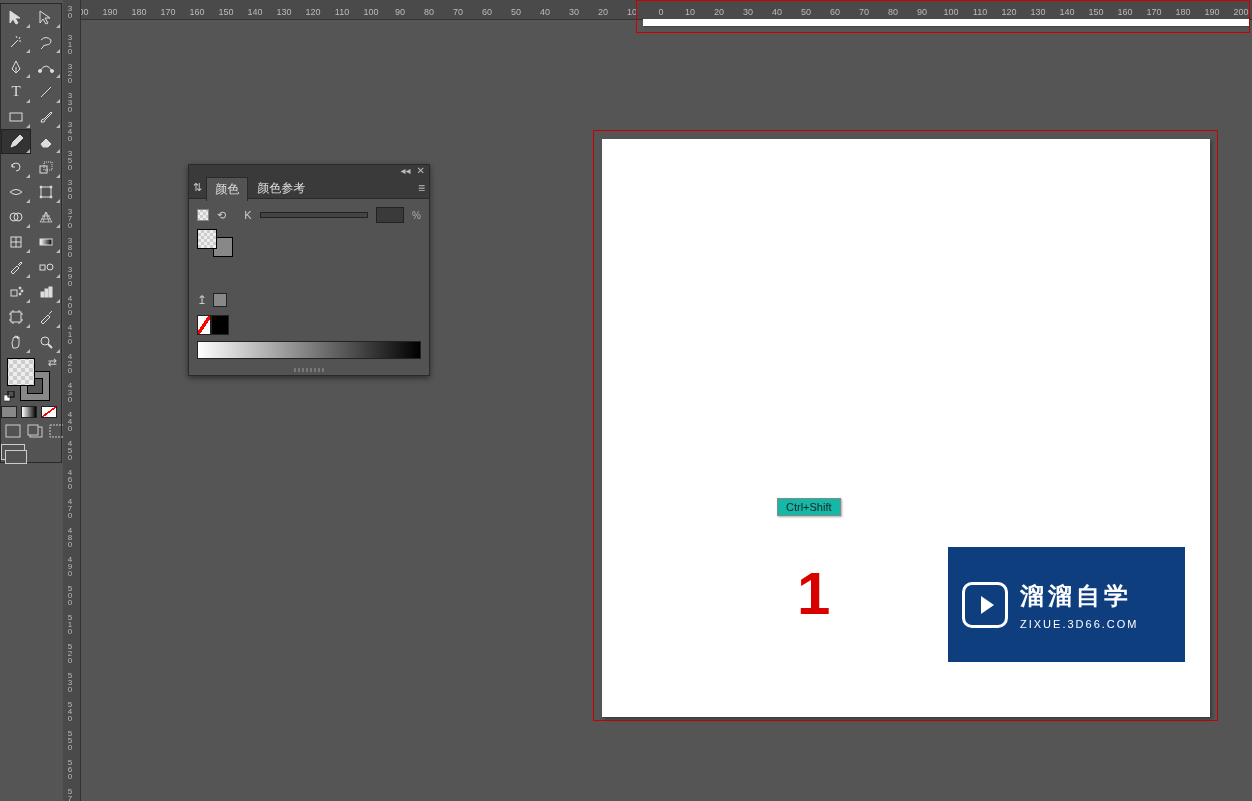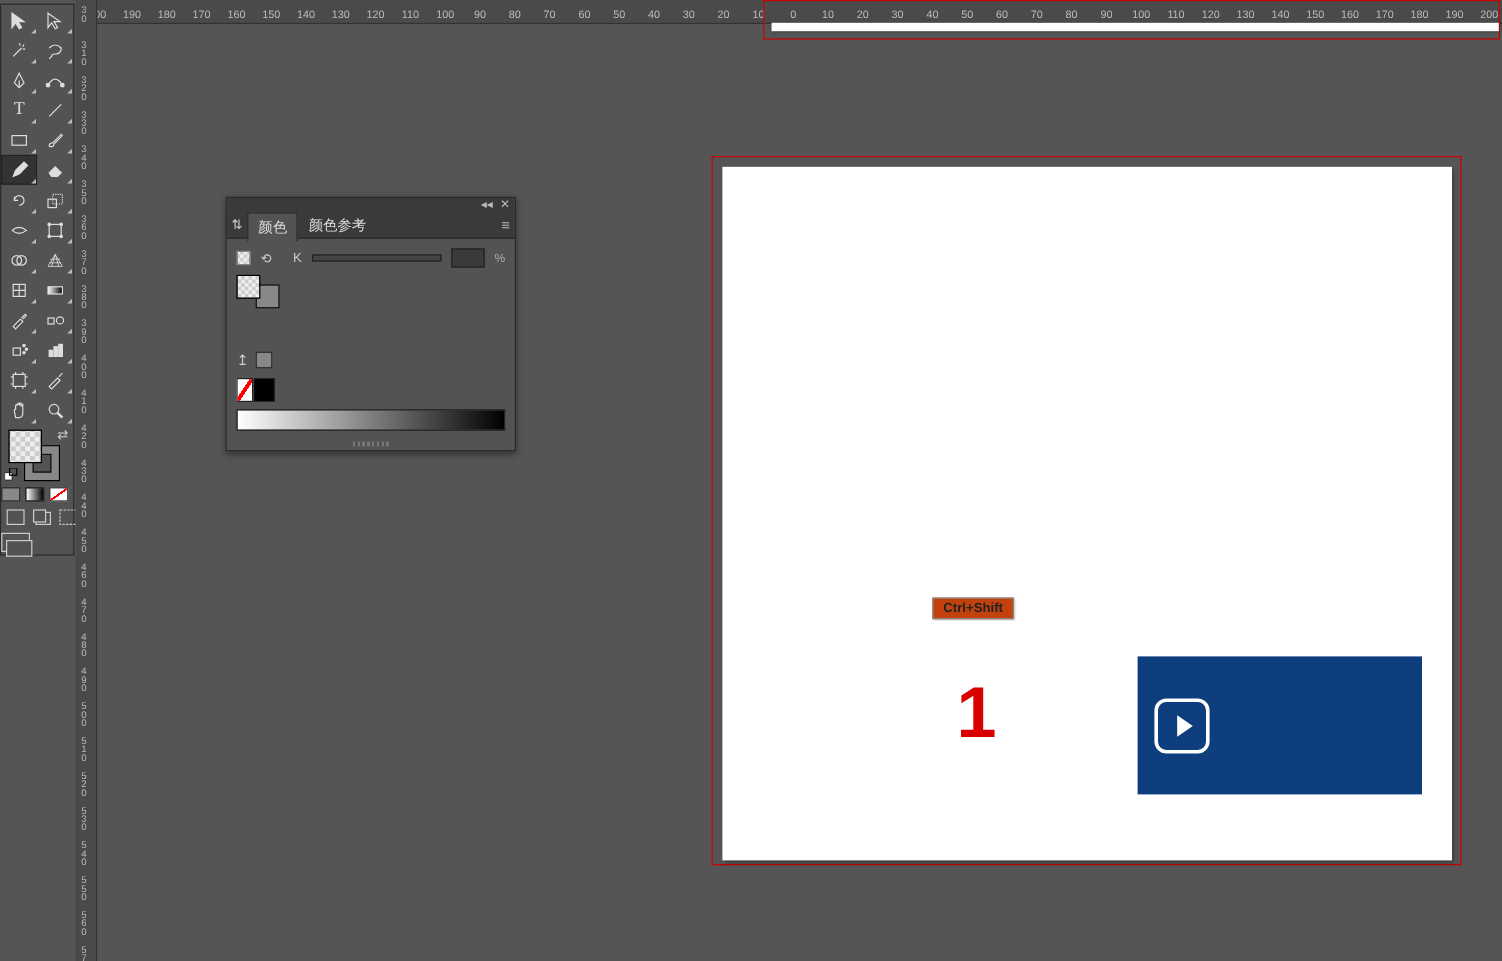--- a/index.html
+++ b/index.html
@@ -208,27 +208,26 @@
     position: absolute;
     left: 195px; top: 420px;
     font-size: 60px;
     font-weight: 900;
     color: #d90000;
     font-family: Arial Black, Arial, sans-serif;
   }
   .tooltip {
     position: absolute;
     left: 175px; top: 359px;
-    background: #c2410c;
+    background: #14b8a6;
     border: 1px solid #888;
     padding: 2px 8px;
     font-size: 11px;
     color: #222;
     box-shadow: 1px 1px 2px #0005;
-    font-weight: bold;
   }
 
   
   .watermark {
     position: absolute;
     left: 867px; top: 527px;
     width: 237px; height: 115px;
     background: #0e3e7e;
     display: flex;
     align-items: center;
@@ -796,20 +795,24 @@
   </div>
   <div class="artboard-frame main-ab">
     <div class="artboard">
       <div class="tooltip">Ctrl+Shift</div>
       <div class="canvas-text1">1</div>
     </div>
   </div>
 
   <div class="watermark">
     <div class="wm-icon"></div>
+    <div class="wm-text">
+      <div class="wm-line1">溜溜自学</div>
+      <div class="wm-line2">ZIXUE.3D66.COM</div>
+    </div>
   </div>
 </div>
 
 <div class="panel">
   <div class="panel-titlebar">
     <span class="collapse">◂◂</span>
     <span class="close">✕</span>
   </div>
   <div class="panel-tabs">
     <span class="panel-cycle">⇅</span>

